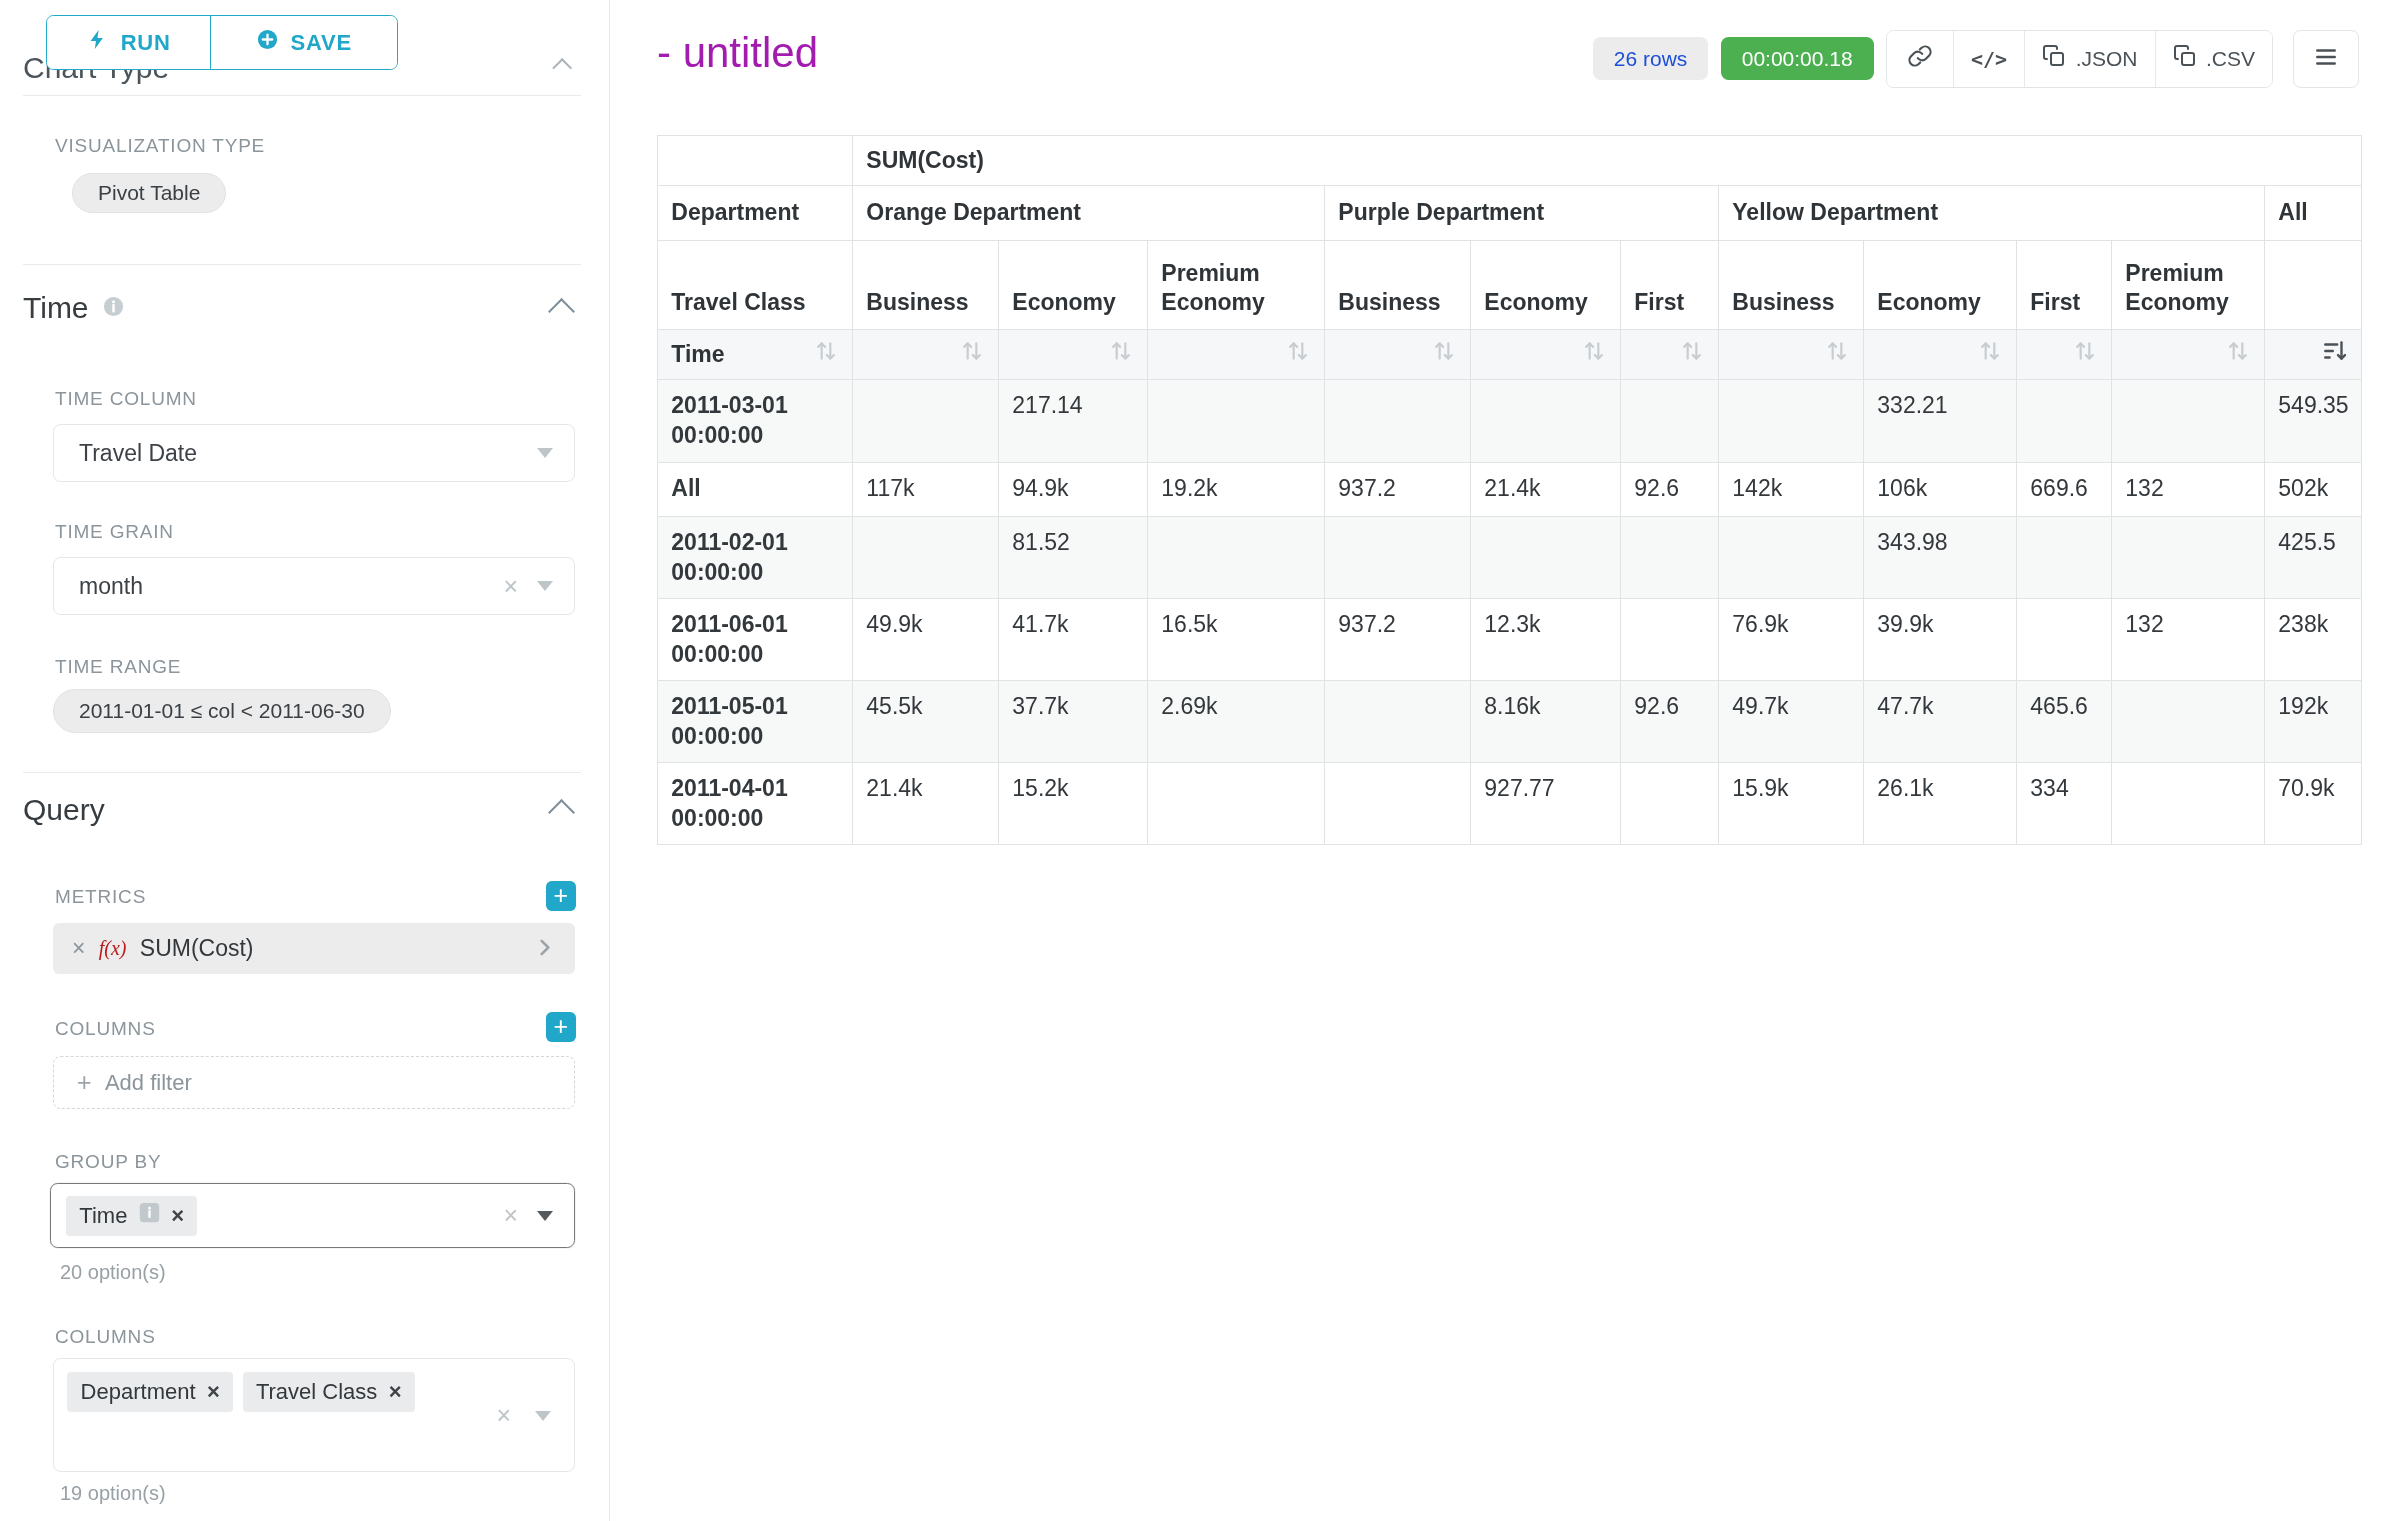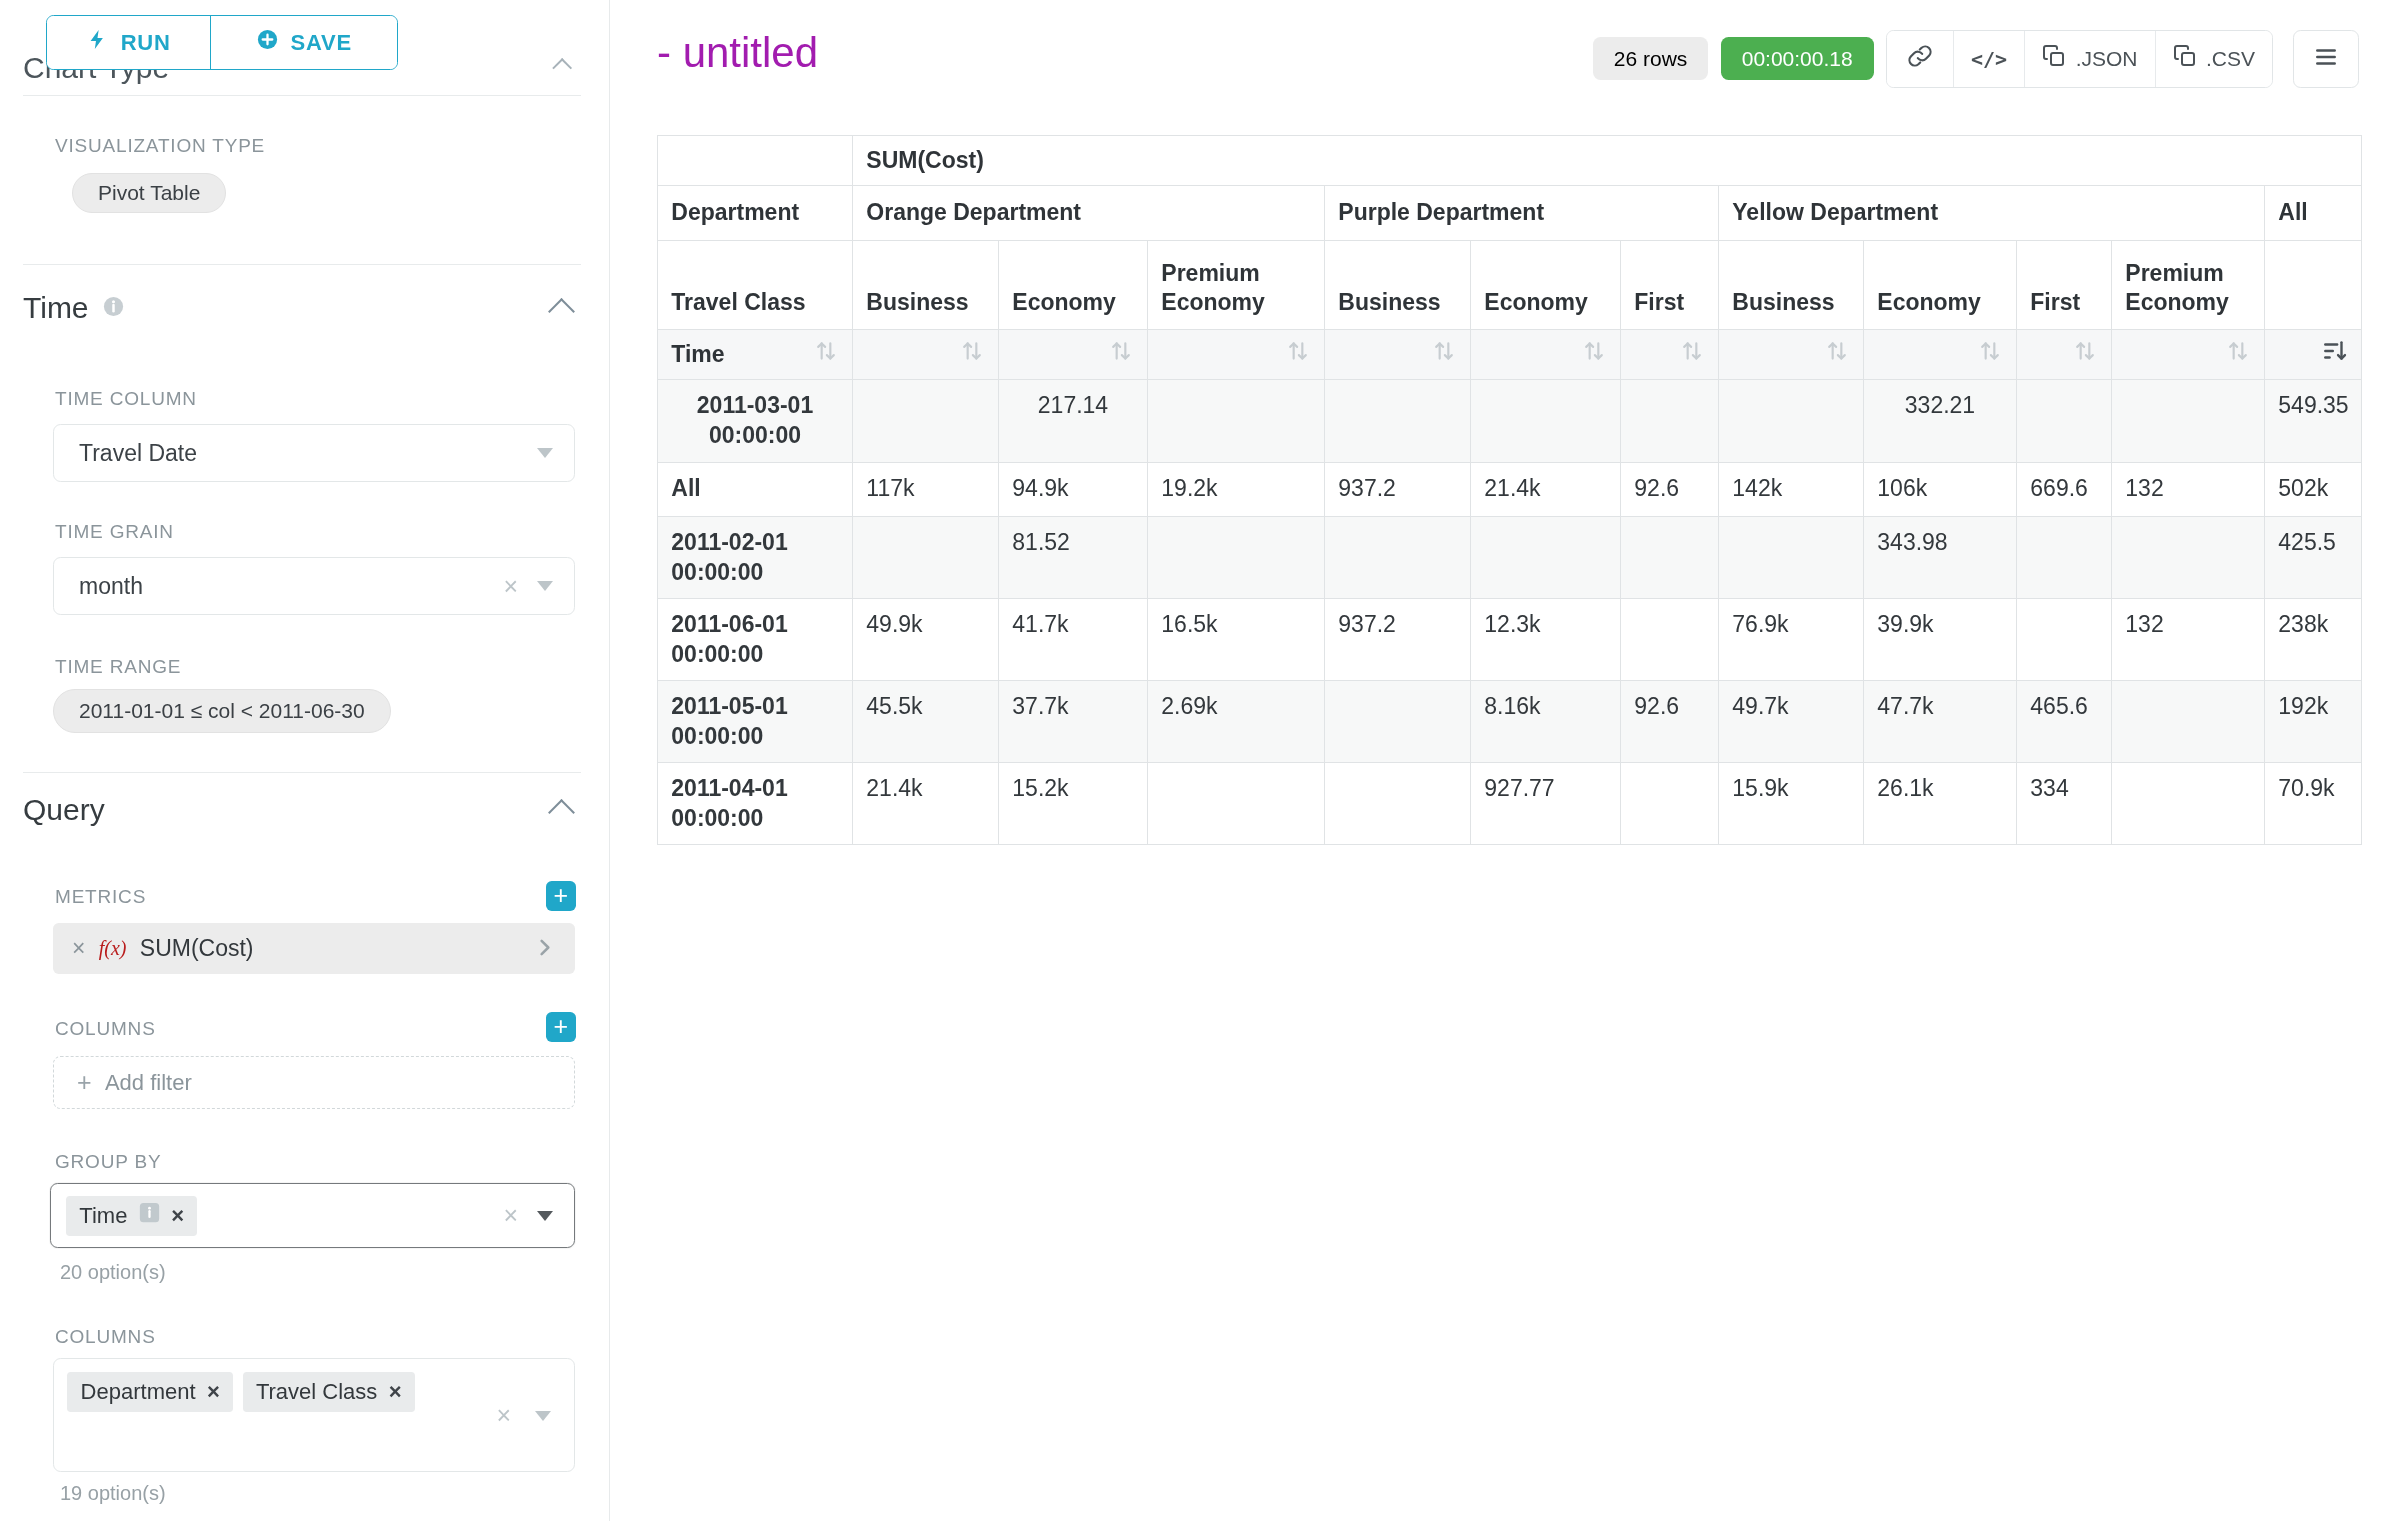--- a/index.html
+++ b/index.html
@@ -78,42 +78,42 @@
   .valpill .px { font-size:22px; color:#3f4449; font-weight:700; cursor:pointer; line-height:1; }
   .colselect .clear-x { position:absolute; right:63px; top:50%; transform:translateY(-50%); margin:0; }
   .colselect .caret-down { position:absolute; right:23px; top:50%; transform:translateY(-40%); }
 
   
   .main { position:absolute; left:612px; top:0; right:0; height:1522px; background:#fff; }
   .page-title { position:absolute; left:45px; top:28.5px; font-size:42px; color:#a21caf; cursor:pointer; white-space:nowrap; }
 
   .toolbar { position:absolute; top:29.5px; right:47px; height:58px; display:flex; align-items:center; gap:12.4px; }
   .badge { height:43px; display:flex; align-items:center; padding:0 21px; border-radius:7.6px;
-    background:#ececec; color:#000000; font-size:21px; white-space:nowrap; }
+    background:#ececec; color:#1d4ed8; font-size:21px; white-space:nowrap; }
   .badge.timer { background:#4caf50; color:#fff; }
   .btngroup { display:flex; height:58px; border:1.9px solid #e1e5e7; border-radius:7.6px; overflow:hidden; background:#fff; }
   .ib { min-width:66px; padding:0 17px; display:flex; align-items:center; justify-content:center; gap:9.5px;
     font-size:21px; color:#4b5257; cursor:pointer; background:#fff; white-space:nowrap; }
   .ib + .ib { border-left:1.9px solid #e7eaec; }
   .ib .codetxt { font-family:"DejaVu Sans Mono", monospace; font-weight:700; font-size:20px; }
   .menubtn { width:66px; height:58px; border:1.9px solid #e1e5e7; border-radius:7.6px; display:flex;
     align-items:center; justify-content:center; cursor:pointer; background:#fff; margin-left:7.6px; }
 
   
   .pivot { position:absolute; left:45px; top:135px; width:1703px; border-collapse:collapse; table-layout:fixed; background:#fff; }
   .pivot th, .pivot td { border:1px solid #e0e3e5; padding:9.5px 13.3px; font-size:23px; overflow:hidden; }
   .pivot thead th { font-weight:700; color:#2f3438; text-align:left; vertical-align:middle; line-height:29.5px; background:#fff; }
   .pivot thead tr:nth-child(1) { height:50px; }
   .pivot thead tr:nth-child(2) { height:55px; }
   .pivot thead tr:nth-child(3) { height:89px; }
   .pivot thead tr:nth-child(4) { height:50px; }
   .pivot thead tr.pt-r3 th { vertical-align:bottom; padding-bottom:11.4px; }
   .pivot thead tr.pt-sort th { background:#f6f7f8; padding:7.6px 13.3px; cursor:pointer; }
   .pivot tbody tr { height:82px; }
-  .pivot tbody tr:nth-child(1) { height:83px;text-align:center; }
+  .pivot tbody tr:nth-child(1) { height:83px; }
   .pivot tbody tr:nth-child(2) { height:54px; }
   .pivot tbody tr:nth-child(odd) { background:#f7f8f8; }
   .pivot tbody td { color:#33383c; vertical-align:top; line-height:29.5px; padding-top:11.4px; }
   .pivot tbody td.rowlabel { font-weight:700; }
   .sortwrap { display:flex; justify-content:space-between; align-items:center; }
   .sicoonly { display:flex; justify-content:flex-end; align-items:center; }
 </style>
 </head>
 <body>
 

